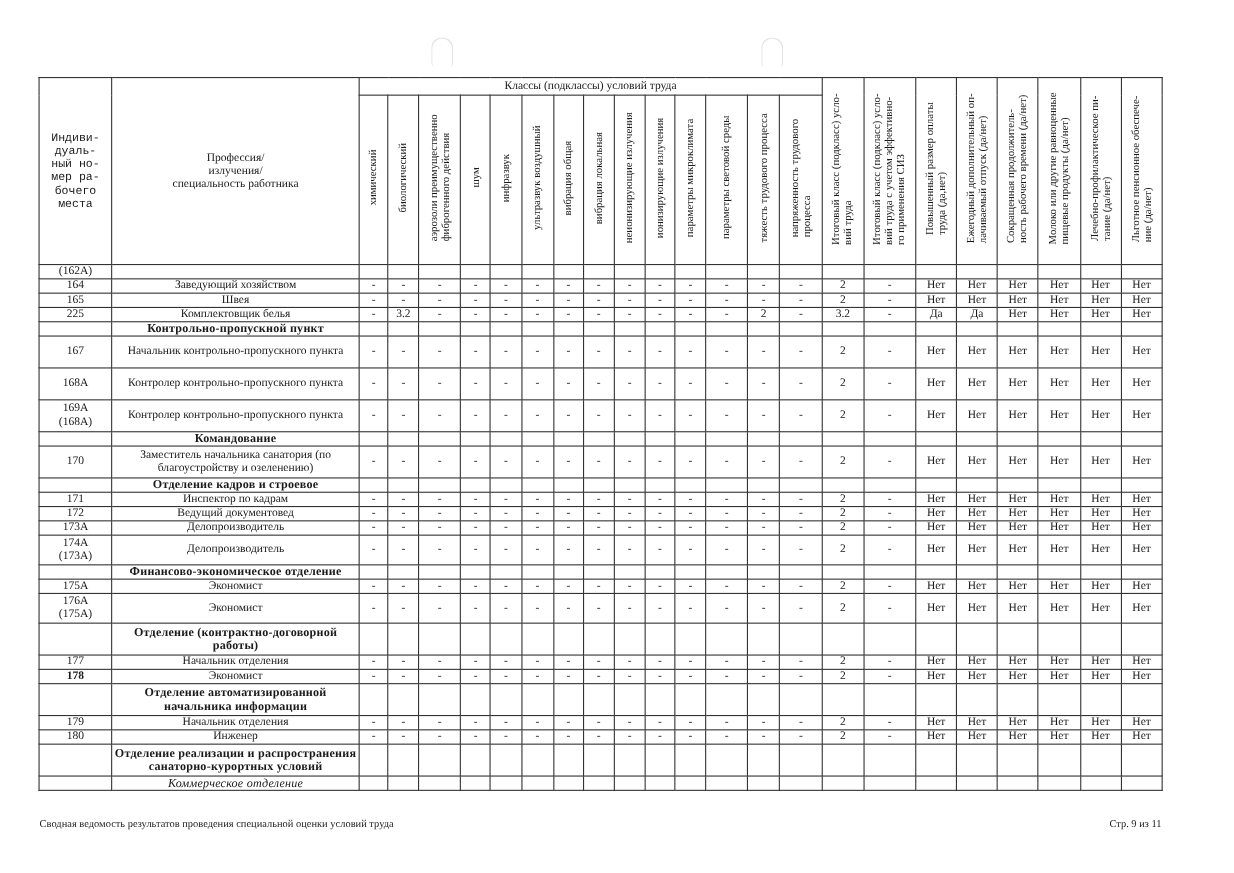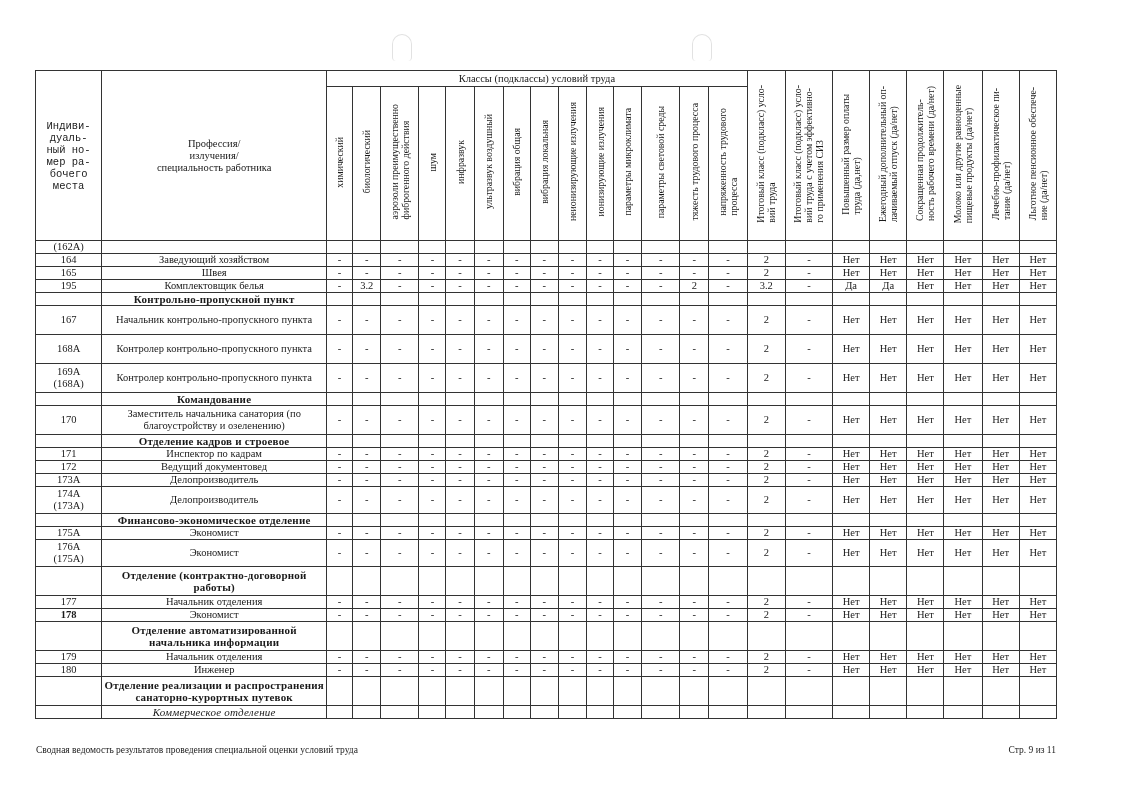--- a/index.html
+++ b/index.html
@@ -190,21 +190,21 @@
           <td>2</td>
           <td>-</td>
           <td>Нет</td>
           <td>Нет</td>
           <td>Нет</td>
           <td>Нет</td>
           <td>Нет</td>
           <td>Нет</td>
         </tr>
         <tr class="sm">
-          <td class="num" style="white-space: pre-line;">195</td>
+          <td class="num" style="white-space: pre-line;">225</td>
           <td class="prof">Комплектовщик белья</td>
           <td>-</td>
           <td>3.2</td>
           <td>-</td>
           <td>-</td>
           <td>-</td>
           <td>-</td>
           <td>-</td>
           <td>-</td>
           <td>-</td>
@@ -740,21 +740,21 @@
           <td>-</td>
           <td>Нет</td>
           <td>Нет</td>
           <td>Нет</td>
           <td>Нет</td>
           <td>Нет</td>
           <td>Нет</td>
         </tr>
         <tr class="section lg">
           <td></td>
-          <td class="title">Отделение реализации и распространения санаторно-курортных путевок</td>
+          <td class="title">Отделение реализации и распространения санаторно-курортных условий</td>
           <td></td>
           <td></td>
           <td></td>
           <td></td>
           <td></td>
           <td></td>
           <td></td>
           <td></td>
           <td></td>
           <td></td>

